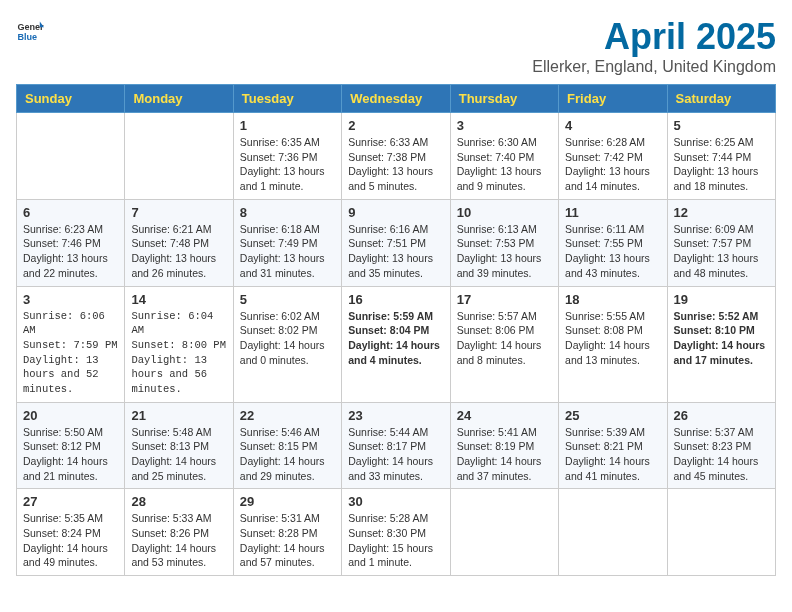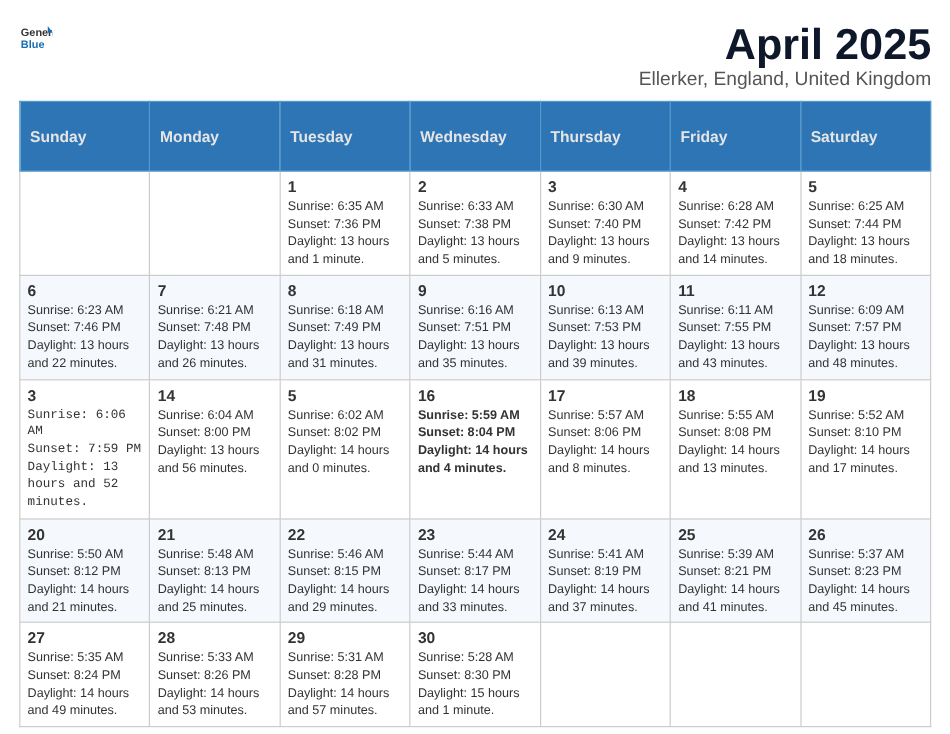--- a/index.html
+++ b/index.html
@@ -24,37 +24,37 @@
     .logo-icon {
       width: 28px;
       height: 28px;
     }
     .title-area {
       text-align: right;
     }
     .month-title {
       font-size: 36px;
       font-weight: bold;
-      color: #0f172a;
+      color: #0369a1;
     }
     .location-title {
       font-size: 16px;
       color: #555;
       margin-left: 20px;
     }
     .calendar {
       width: 100%;
       border-collapse: collapse;
       border: 1px solid #ccc;
     }
     .calendar th {
       background: #2e75b6;
-      color: #e5e5e5;
+      color: #fde047;
       text-align: left;
-      padding: 21px 8px;
+      padding: 6px 8px;
       font-size: 13px;
       border: 1px solid #5599cc;
     }
     .calendar td {
       vertical-align: top;
       border: 1px solid #ccc;
       padding: 5px 6px;
       font-size: 11px;
       color: #333;
       width: calc(100% / 7);
@@ -191,21 +191,21 @@
       </tr>
       <tr>
         <td>
           <span class="day-number">3</span>
           <div class="day-info" style="white-space: pre-line; font-family: Liberation Mono, monospace;">Sunrise: 6:06 AM
 Sunset: 7:59 PM
 Daylight: 13 hours and 52 minutes.</div>
         </td>
         <td>
           <span class="day-number">14</span>
-          <div class="day-info" style="white-space: pre-line;">Sunrise: 6:04 AM
+          <div class="day-info" style="white-space: pre-line; font-family: Liberation Mono, monospace;">Sunrise: 6:04 AM
 Sunset: 8:00 PM
 Daylight: 13 hours and 56 minutes.</div>
         </td>
         <td>
           <span class="day-number">5</span>
           <div class="day-info" style="white-space: pre-line;">Sunrise: 6:02 AM
 Sunset: 8:02 PM
 Daylight: 14 hours and 0 minutes.</div>
         </td>
         <td>
@@ -221,21 +221,21 @@
 Daylight: 14 hours and 8 minutes.</div>
         </td>
         <td>
           <span class="day-number">18</span>
           <div class="day-info" style="white-space: pre-line;">Sunrise: 5:55 AM
 Sunset: 8:08 PM
 Daylight: 14 hours and 13 minutes.</div>
         </td>
         <td>
           <span class="day-number">19</span>
-          <div class="day-info" style="white-space: pre-line;">Sunrise: 5:52 AM
+          <div class="day-info" style="white-space: pre-line; font-weight: bold;">Sunrise: 5:52 AM
 Sunset: 8:10 PM
 Daylight: 14 hours and 17 minutes.</div>
         </td>
       </tr>
       <tr>
         <td>
           <span class="day-number">20</span>
           <div class="day-info" style="white-space: pre-line;">Sunrise: 5:50 AM
 Sunset: 8:12 PM
 Daylight: 14 hours and 21 minutes.</div>

